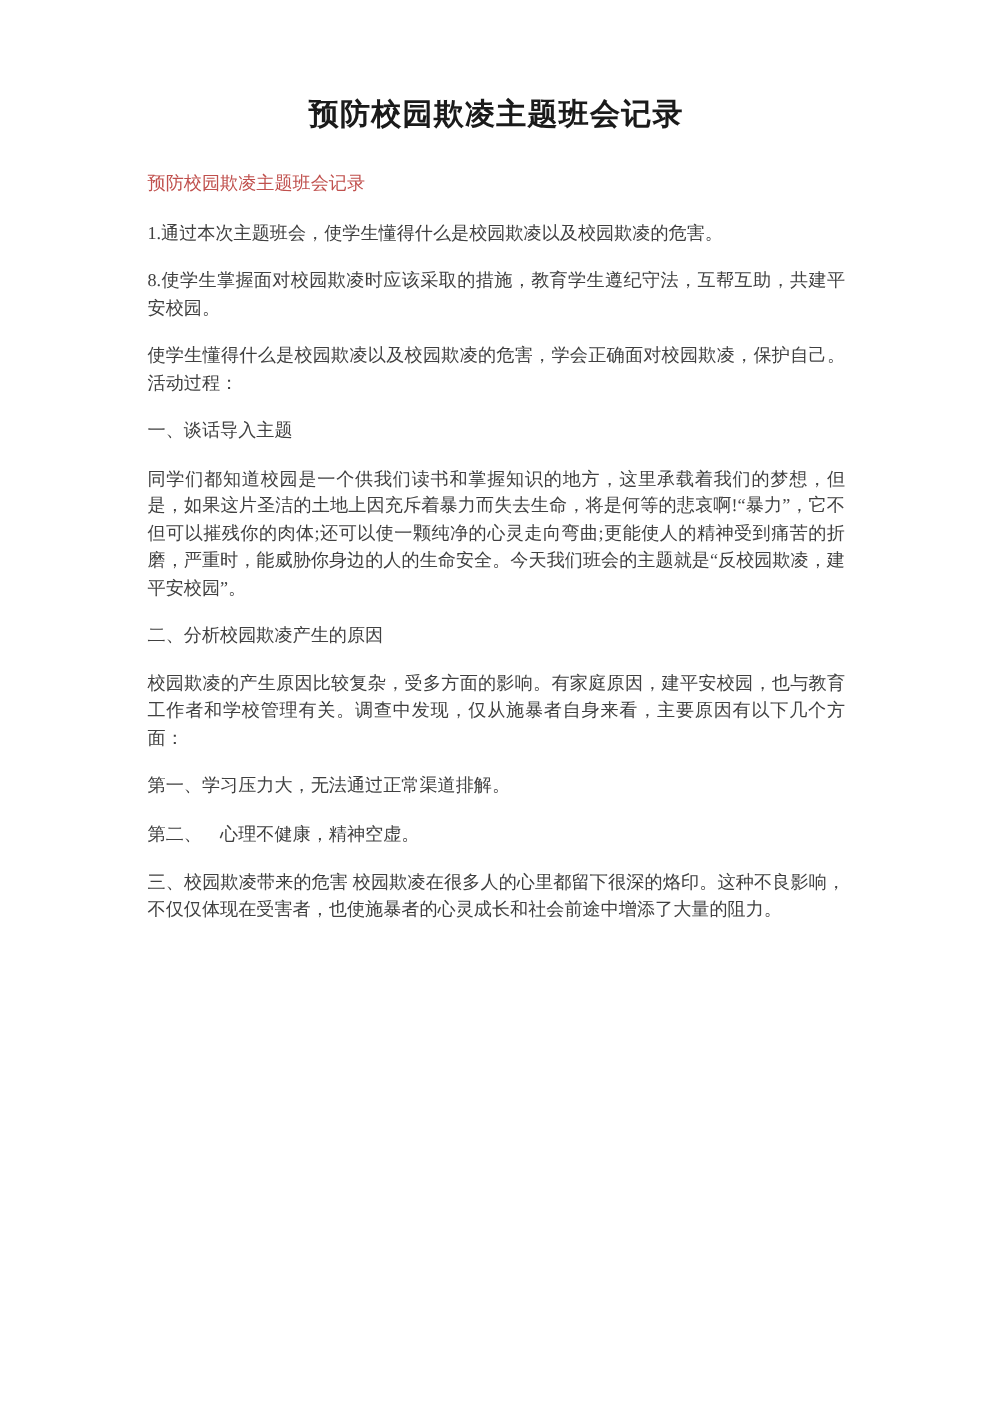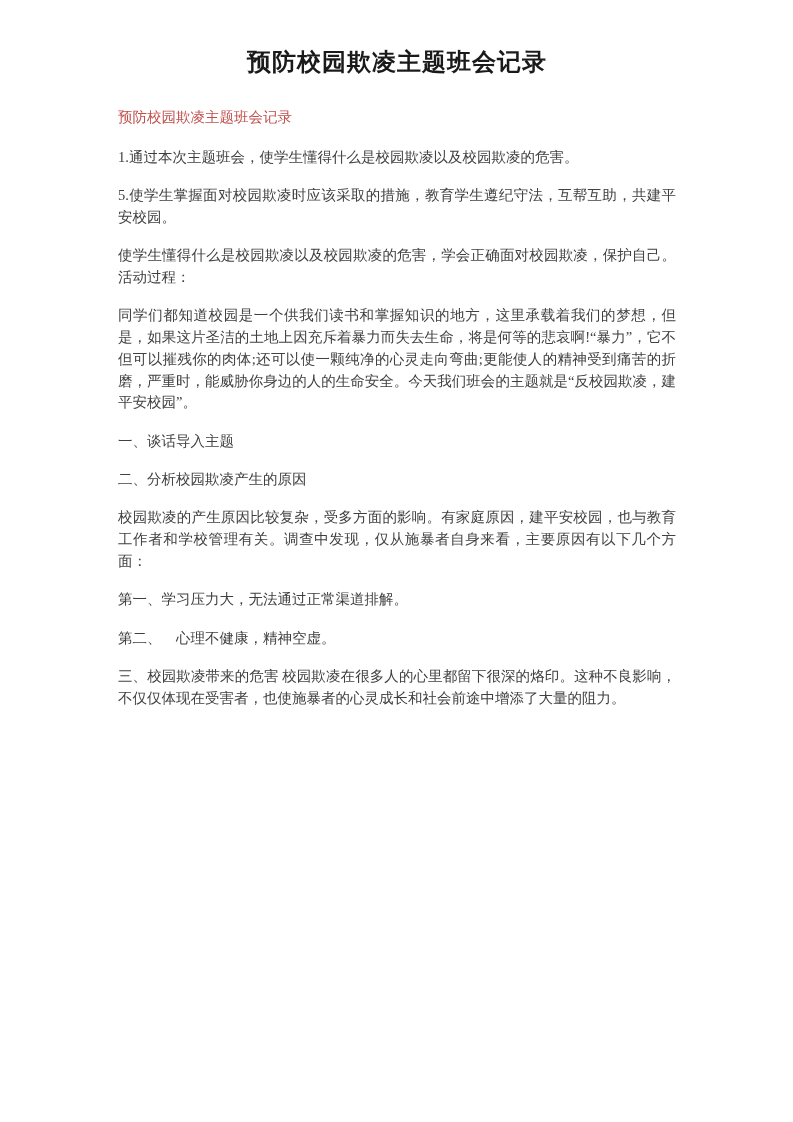--- a/index.html
+++ b/index.html
@@ -6,21 +6,21 @@
     margin: 0;
     padding: 0;
     background: #ffffff;
   }
   .page {
     position: relative;
     width: 793px;
     height: 1122px;
     box-sizing: border-box;
     background: #ffffff;
-    padding: 46px 117px 40px 118px;
+    padding: 76px 117px 40px 118px;
     font-family: "Liberation Serif", "DejaVu Serif", serif;
     font-size: 14.5px;
     line-height: 21.8px;
     color: #404040;
     text-align: justify;
     overflow: hidden;
   }
   h1.doc-title {
     font-size: 24px;
     line-height: 32px;
@@ -41,28 +41,28 @@
 <body>
 
 <div class="page">
   <h1 class="doc-title">预防校园欺凌主题班会记录</h1>
 
   <p class="subtitle" style="color: rgb(192, 80, 77);">预防校园欺凌主题班会记录</p>
 
 
   <p>1.通过本次主题班会，使学生懂得什么是校园欺凌以及校园欺凌的危害。</p>
 
-  <p>5.使学生掌握面对校园欺凌时应该采取的措施，教育学生遵纪守法，互帮互助，共建平安校园。</p>
+  <p>8.使学生掌握面对校园欺凌时应该采取的措施，教育学生遵纪守法，互帮互助，共建平安校园。</p>
 
 
   <p>使学生懂得什么是校园欺凌以及校园欺凌的危害，学会正确面对校园欺凌，保护自己。　　活动过程：</p>
 
+  <p>一、谈话导入主题</p>
+
   <p>同学们都知道校园是一个供我们读书和掌握知识的地方，这里承载着我们的梦想，但是，如果这片圣洁的土地上因充斥着暴力而失去生命，将是何等的悲哀啊!“暴力”，它不但可以摧残你的肉体;还可以使一颗纯净的心灵走向弯曲;更能使人的精神受到痛苦的折磨，严重时，能威胁你身边的人的生命安全。今天我们班会的主题就是“反校园欺凌，建平安校园”。</p>
-
-  <p>一、谈话导入主题</p>
 
   <p>二、分析校园欺凌产生的原因</p>
 
   <p>校园欺凌的产生原因比较复杂，受多方面的影响。有家庭原因，建平安校园，也与教育工作者和学校管理有关。调查中发现，仅从施暴者自身来看，主要原因有以下几个方面：</p>
 
   <p>第一、学习压力大，无法通过正常渠道排解。</p>
 
   <p>第二、　心理不健康，精神空虚。</p>
 
 

